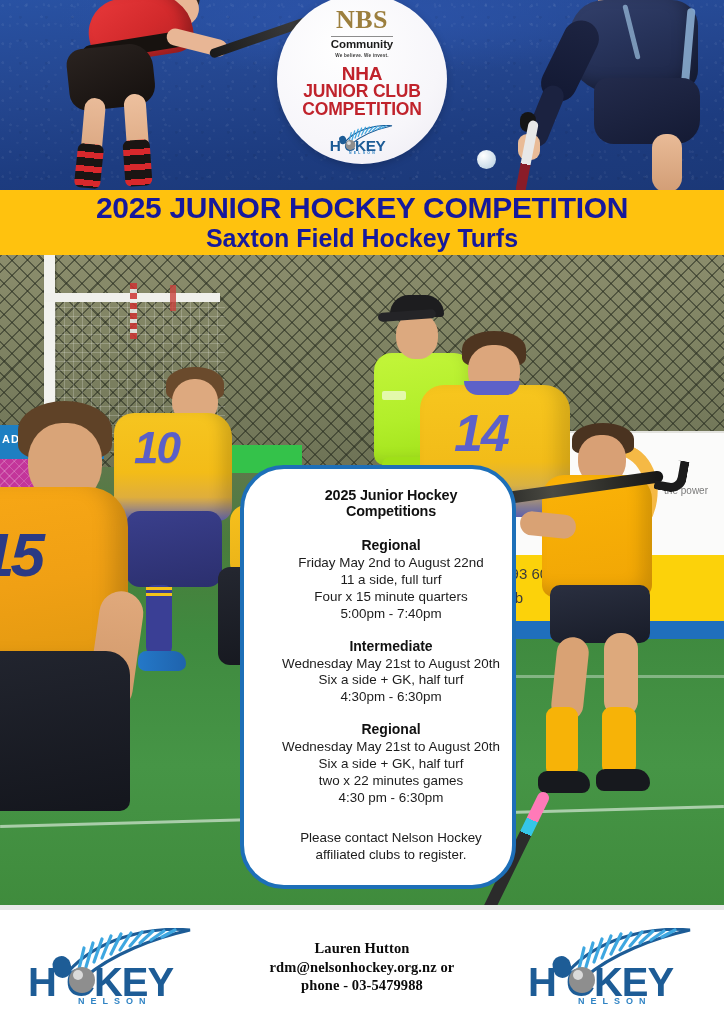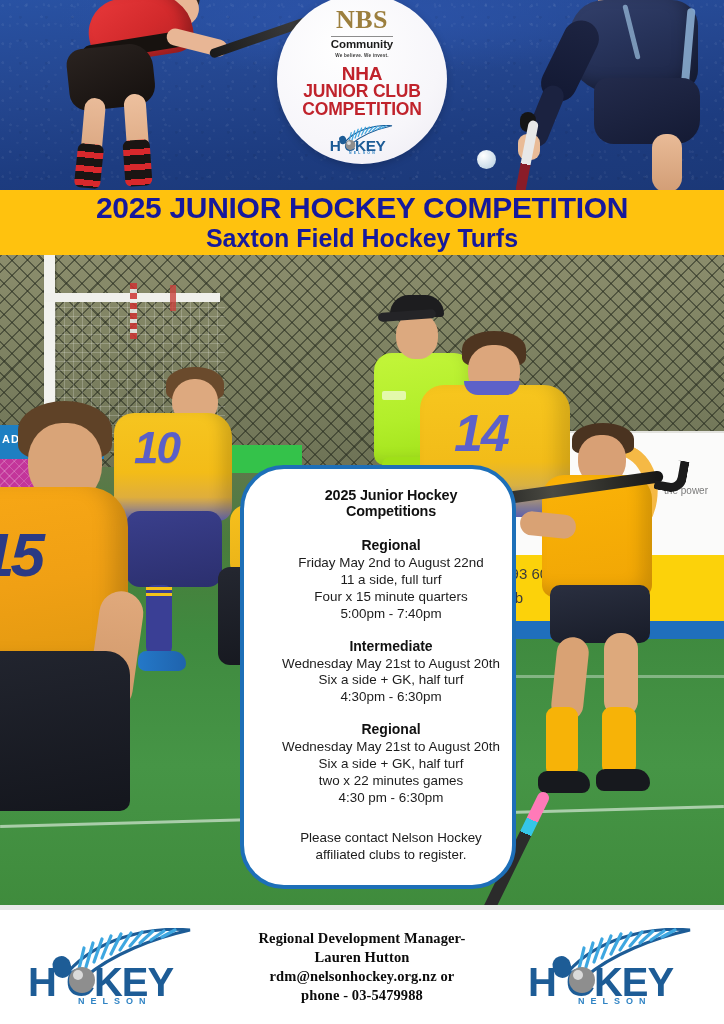--- a/index.html
+++ b/index.html
@@ -466,21 +466,20 @@
         </g>
         <text x="2" y="68" font-family="Liberation Sans, sans-serif" font-size="40" font-weight="bold" fill="#1d5c96" letter-spacing="-1">H CKEY</text>
         <rect x="27" y="28" width="18" height="22" rx="9" fill="#1d5c96" transform="rotate(-16 36 39)"></rect>
         <circle cx="56" cy="52" r="13" fill="#8e8e8e"></circle>
         <circle cx="52" cy="47" r="5" fill="#e8e8e8" opacity="0.85"></circle>
         <text x="52" y="76" font-family="Liberation Sans, sans-serif" font-size="9" font-weight="bold" fill="#2f83c4" letter-spacing="6">NELSON</text>
       </svg>
     </div>
 
     <div class="contact">
-      <div>Regional Development Manager-</div>
       <div>Lauren Hutton</div>
       <div>rdm@nelsonhockey.org.nz  or</div>
       <div>phone - 03-5479988</div>
     </div>
 
     <div class="hn-logo">
       <svg width="172" height="78" viewBox="0 0 172 78">
         <path d="M42 44 C70 12, 120 -2, 164 2 C128 10, 86 26, 58 50 Z" fill="none" stroke="#1d5c96" stroke-width="3"></path>
         <g stroke="#3ea7e0" stroke-width="3.2" stroke-linecap="round">
           <line x1="52" y1="45" x2="58" y2="20"></line>

